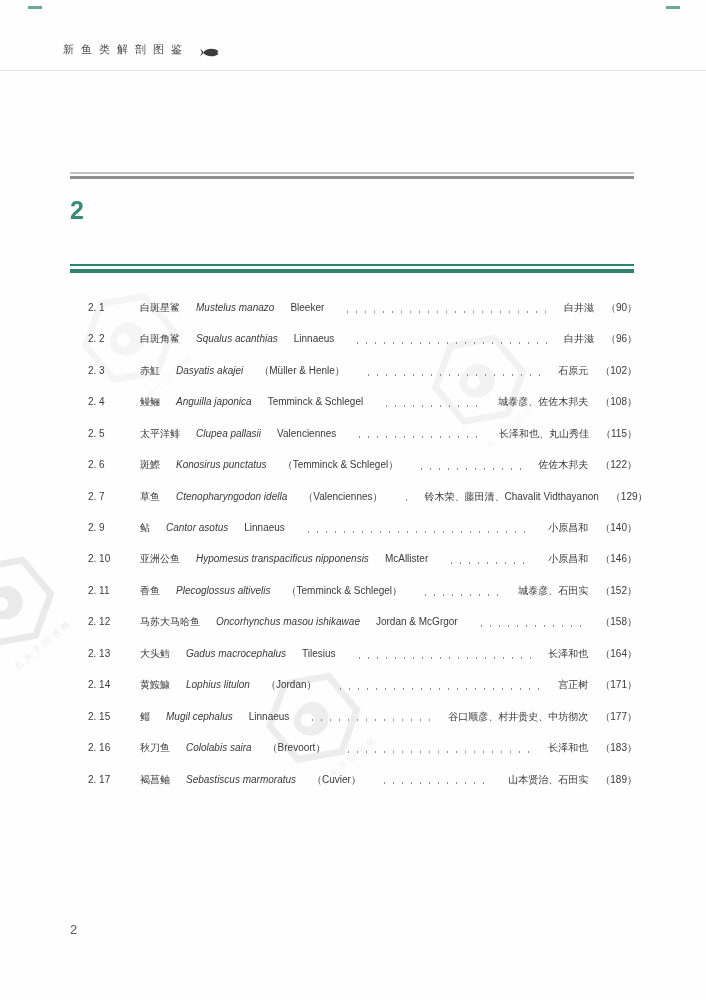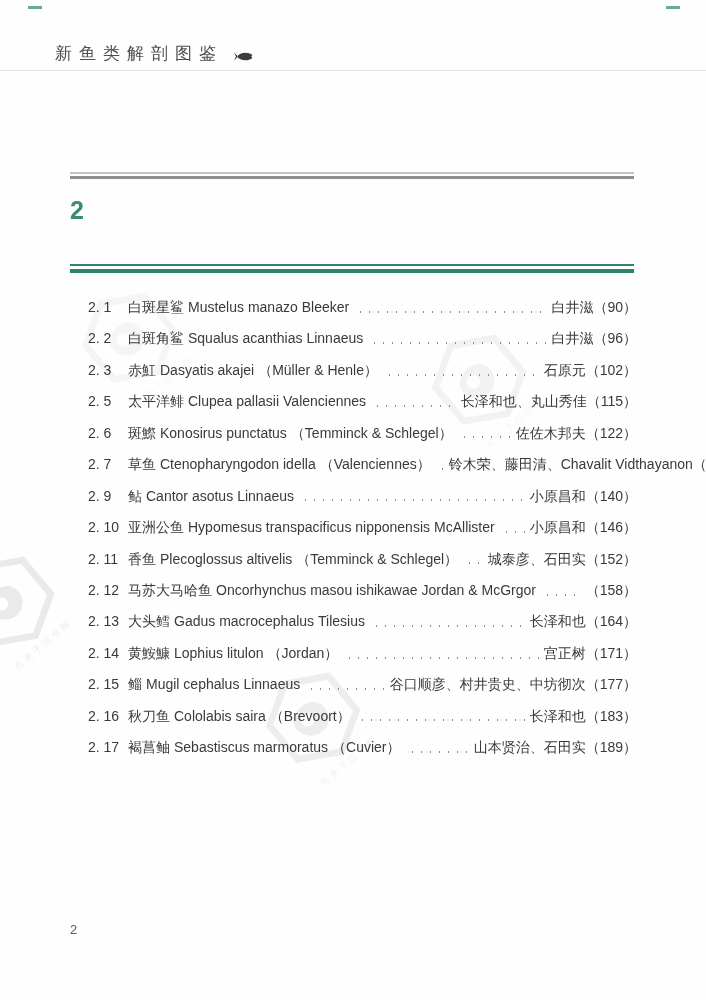--- a/index.html
+++ b/index.html
@@ -24,23 +24,24 @@
     z-index: 2;
   }
   .topbar-inner {
     position: absolute;
     left: 55px; top: 42px;
     display: flex;
     align-items: center;
     gap: 10px;
   }
   .book-title {
-    font-size: 17px;
+    font-size: 11px;
     letter-spacing: 7px;
     color: #4d4d4d;
+    margin-left: 8px;
   }
   .fish-glyph { width: 20px; height: 11px; display: inline-block; }
 
   
   .rule { position: absolute; left: 70px; width: 564px; z-index: 2; }
   .rule-gray-top    { top: 172px; height: 2px; background: #c3c3c3; }
   .rule-gray-bottom { top: 176px; height: 3px; background: #8f8f8f; }
   .rule-teal-top    { top: 264px; height: 2px; background: #2f8470; }
   .rule-teal-bottom { top: 269px; height: 4px; background: #2f8470; }
 
@@ -59,32 +60,33 @@
 
   
   .toc {
     position: absolute;
     left: 88px; top: 292px;
     width: 549px;
     z-index: 2;
   }
   .toc-row {
     display: flex;
-    align-items: center;
+    align-items: flex-end;
     height: 31.45px;
-    font-size: 14px;
+    font-size: 10px;
     line-height: 31.45px;
     color: #3a3a3a;
+    gap: 12px;
   }
   .toc-no {
     flex: 0 0 40px;
     white-space: nowrap;
   }
   .toc-cn { white-space: nowrap; }
-  .toc-latin { white-space: nowrap; margin-left: 4px; }
+  .toc-latin { font-style: italic; white-space: nowrap; margin-left: 4px; }
   .toc-suffix { white-space: nowrap; margin-left: 4px; }
   .dots {
     flex: 1 1 auto;
     min-width: 8px;
     height: 10px;
     margin: 0 5px;
     align-self: center;
     background-image: radial-gradient(circle, #8e8e8e 1.05px, transparent 1.1px);
     background-size: 9px 4px;
     background-repeat: repeat-x;
@@ -222,20 +224,29 @@
       <div class="toc-row">
         <span class="toc-no">2. 3</span>
         <span class="toc-cn">赤魟</span>
         <span class="toc-latin">Dasyatis akajei</span>
         <span class="toc-suffix">（Müller &amp; Henle）</span>
         <span class="dots"></span>
         <span class="toc-authors">石原元</span>
         <span class="toc-page">（102）</span>
       </div>
       <div class="toc-row">
+        <span class="toc-no">2. 4</span>
+        <span class="toc-cn">鳗鲡</span>
+        <span class="toc-latin">Anguilla japonica</span>
+        <span class="toc-suffix">Temminck &amp; Schlegel</span>
+        <span class="dots"></span>
+        <span class="toc-authors">城泰彦、佐佐木邦夫</span>
+        <span class="toc-page">（108）</span>
+      </div>
+      <div class="toc-row">
         <span class="toc-no">2. 5</span>
         <span class="toc-cn">太平洋鲱</span>
         <span class="toc-latin">Clupea pallasii</span>
         <span class="toc-suffix">Valenciennes</span>
         <span class="dots"></span>
         <span class="toc-authors">长泽和也、丸山秀佳</span>
         <span class="toc-page">（115）</span>
       </div>
       <div class="toc-row">
         <span class="toc-no">2. 6</span>

